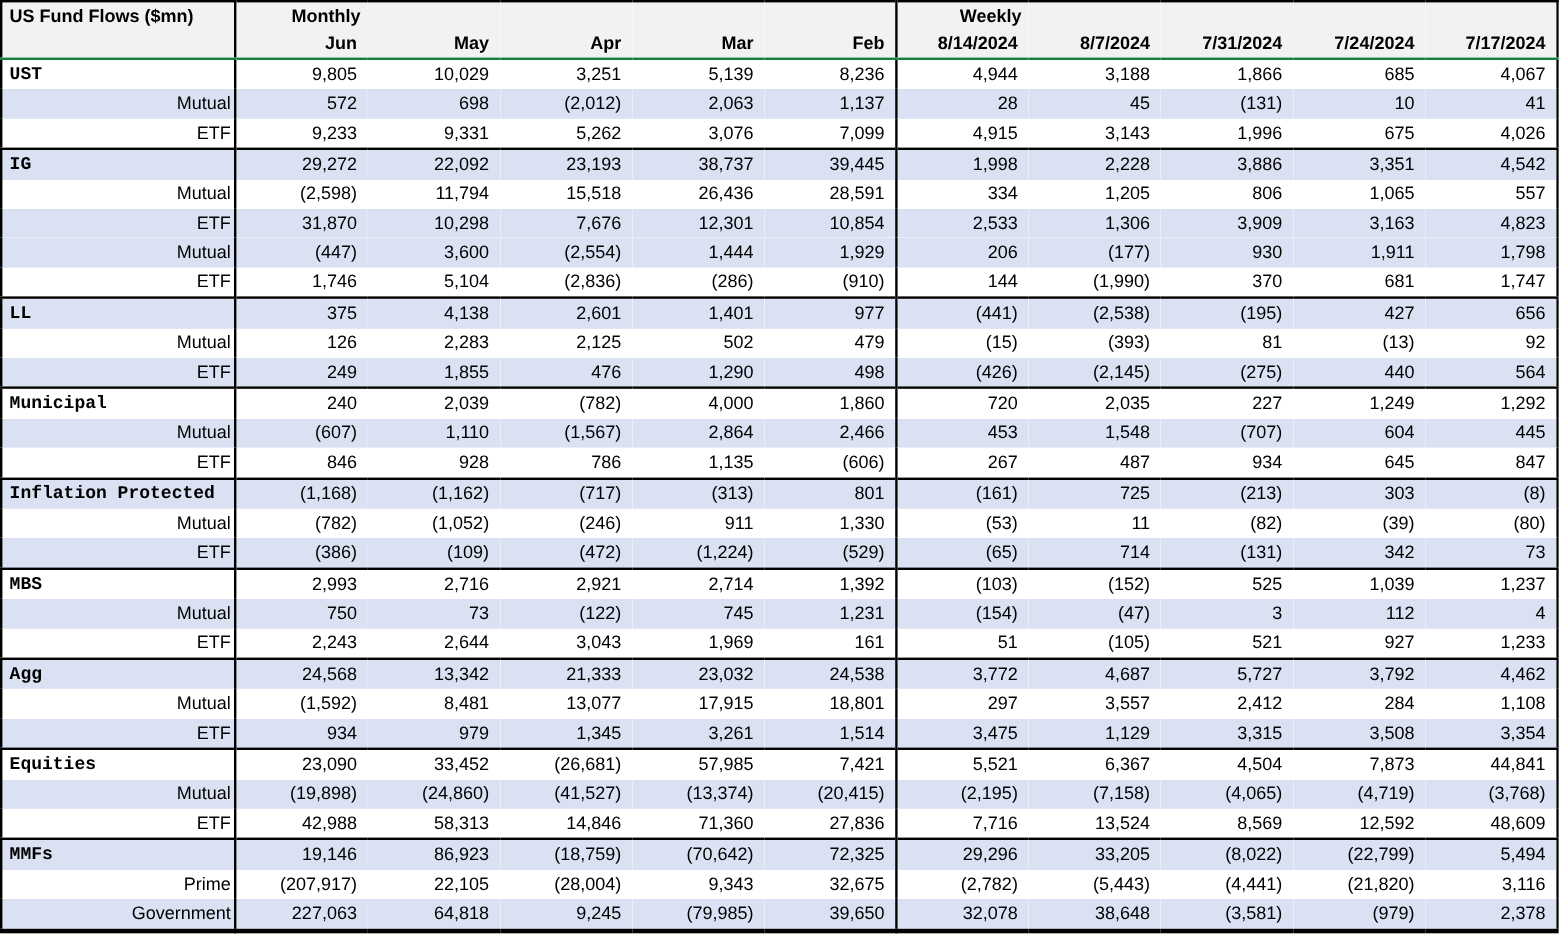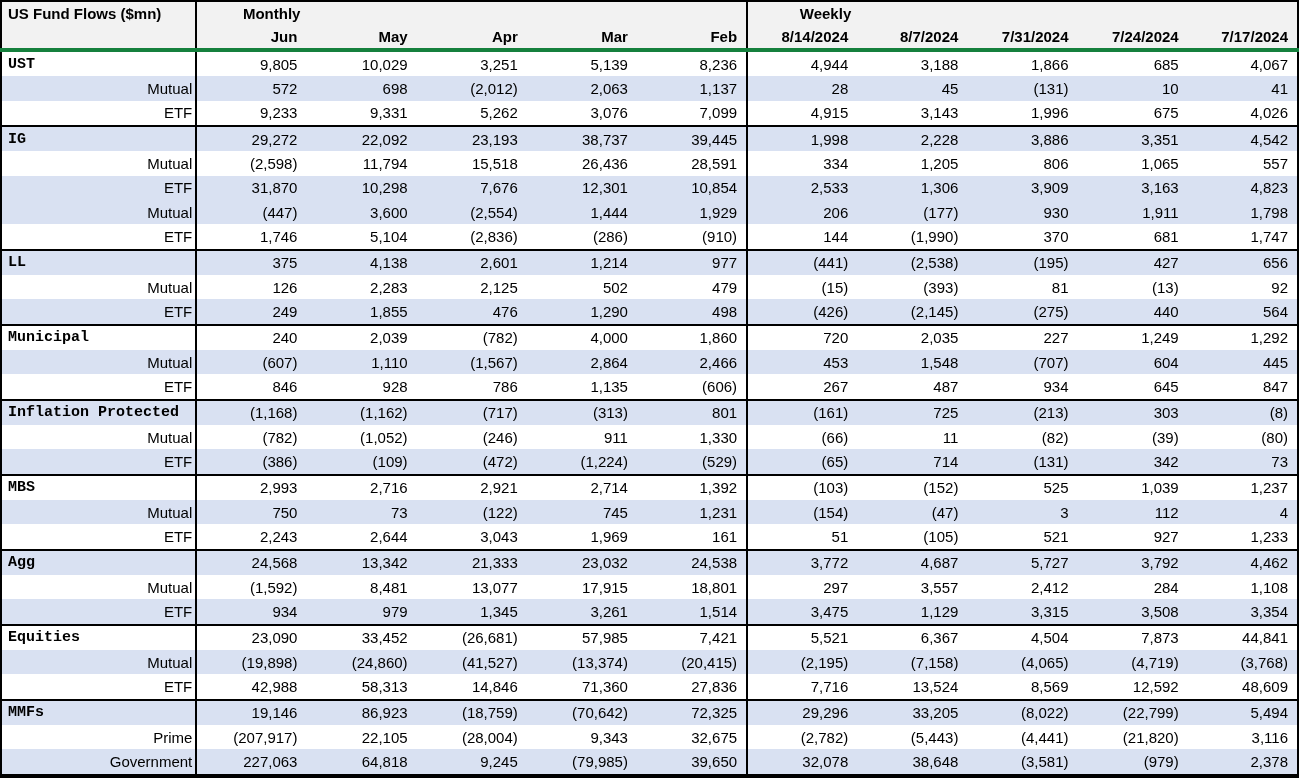--- a/index.html
+++ b/index.html
@@ -17,21 +17,21 @@
   col.c-data  { width: 110px; }
   thead th {
     background: #f2f2f2; font-weight: bold; height: 23px;
     padding: 0 9px 0 0; text-align: right; vertical-align: middle;
     white-space: nowrap; overflow: hidden;
   }
   thead th.title {
     text-align: left; padding: 0 0 0 6px;
   }
   thead th.ghead { padding-right: 6px; }
-  thead tr.dates th { border-bottom: 4px solid #15803d; }
+  thead tr.dates th { border-bottom: 2px solid #15803d; }
   tbody td {
     height: 24px; padding: 0 9px 0 0; text-align: right; vertical-align: middle;
     white-space: nowrap; overflow: hidden; background: #ffffff;
   }
   tbody tr.stripe td { background: #d9e1f2; }
   tbody tr.gstart td { border-top: 2px solid #000; }
   td.label-cat { text-align: left; font-weight: bold; padding: 0 0 0 6px; font-family: Liberation Mono, monospace; }
   td.label-sub { padding-right: 3px; }
   .vdiv { border-left: 2px solid #000; }
 </style>
@@ -184,21 +184,21 @@
           <td>(1,990)</td>
           <td>370</td>
           <td>681</td>
           <td>1,747</td>
         </tr>
         <tr class="gstart stripe">
           <td class="label-cat">LL</td>
           <td class="vdiv">375</td>
           <td>4,138</td>
           <td>2,601</td>
-          <td>1,214</td>
+          <td>1,401</td>
           <td>977</td>
           <td class="vdiv">(441)</td>
           <td>(2,538)</td>
           <td>(195)</td>
           <td>427</td>
           <td>656</td>
         </tr>
         <tr>
           <td class="label-sub">Mutual</td>
           <td class="vdiv">126</td>
@@ -277,21 +277,21 @@
           <td>303</td>
           <td>(8)</td>
         </tr>
         <tr>
           <td class="label-sub">Mutual</td>
           <td class="vdiv">(782)</td>
           <td>(1,052)</td>
           <td>(246)</td>
           <td>911</td>
           <td>1,330</td>
-          <td class="vdiv">(66)</td>
+          <td class="vdiv">(53)</td>
           <td>11</td>
           <td>(82)</td>
           <td>(39)</td>
           <td>(80)</td>
         </tr>
         <tr class="stripe">
           <td class="label-sub">ETF</td>
           <td class="vdiv">(386)</td>
           <td>(109)</td>
           <td>(472)</td>

